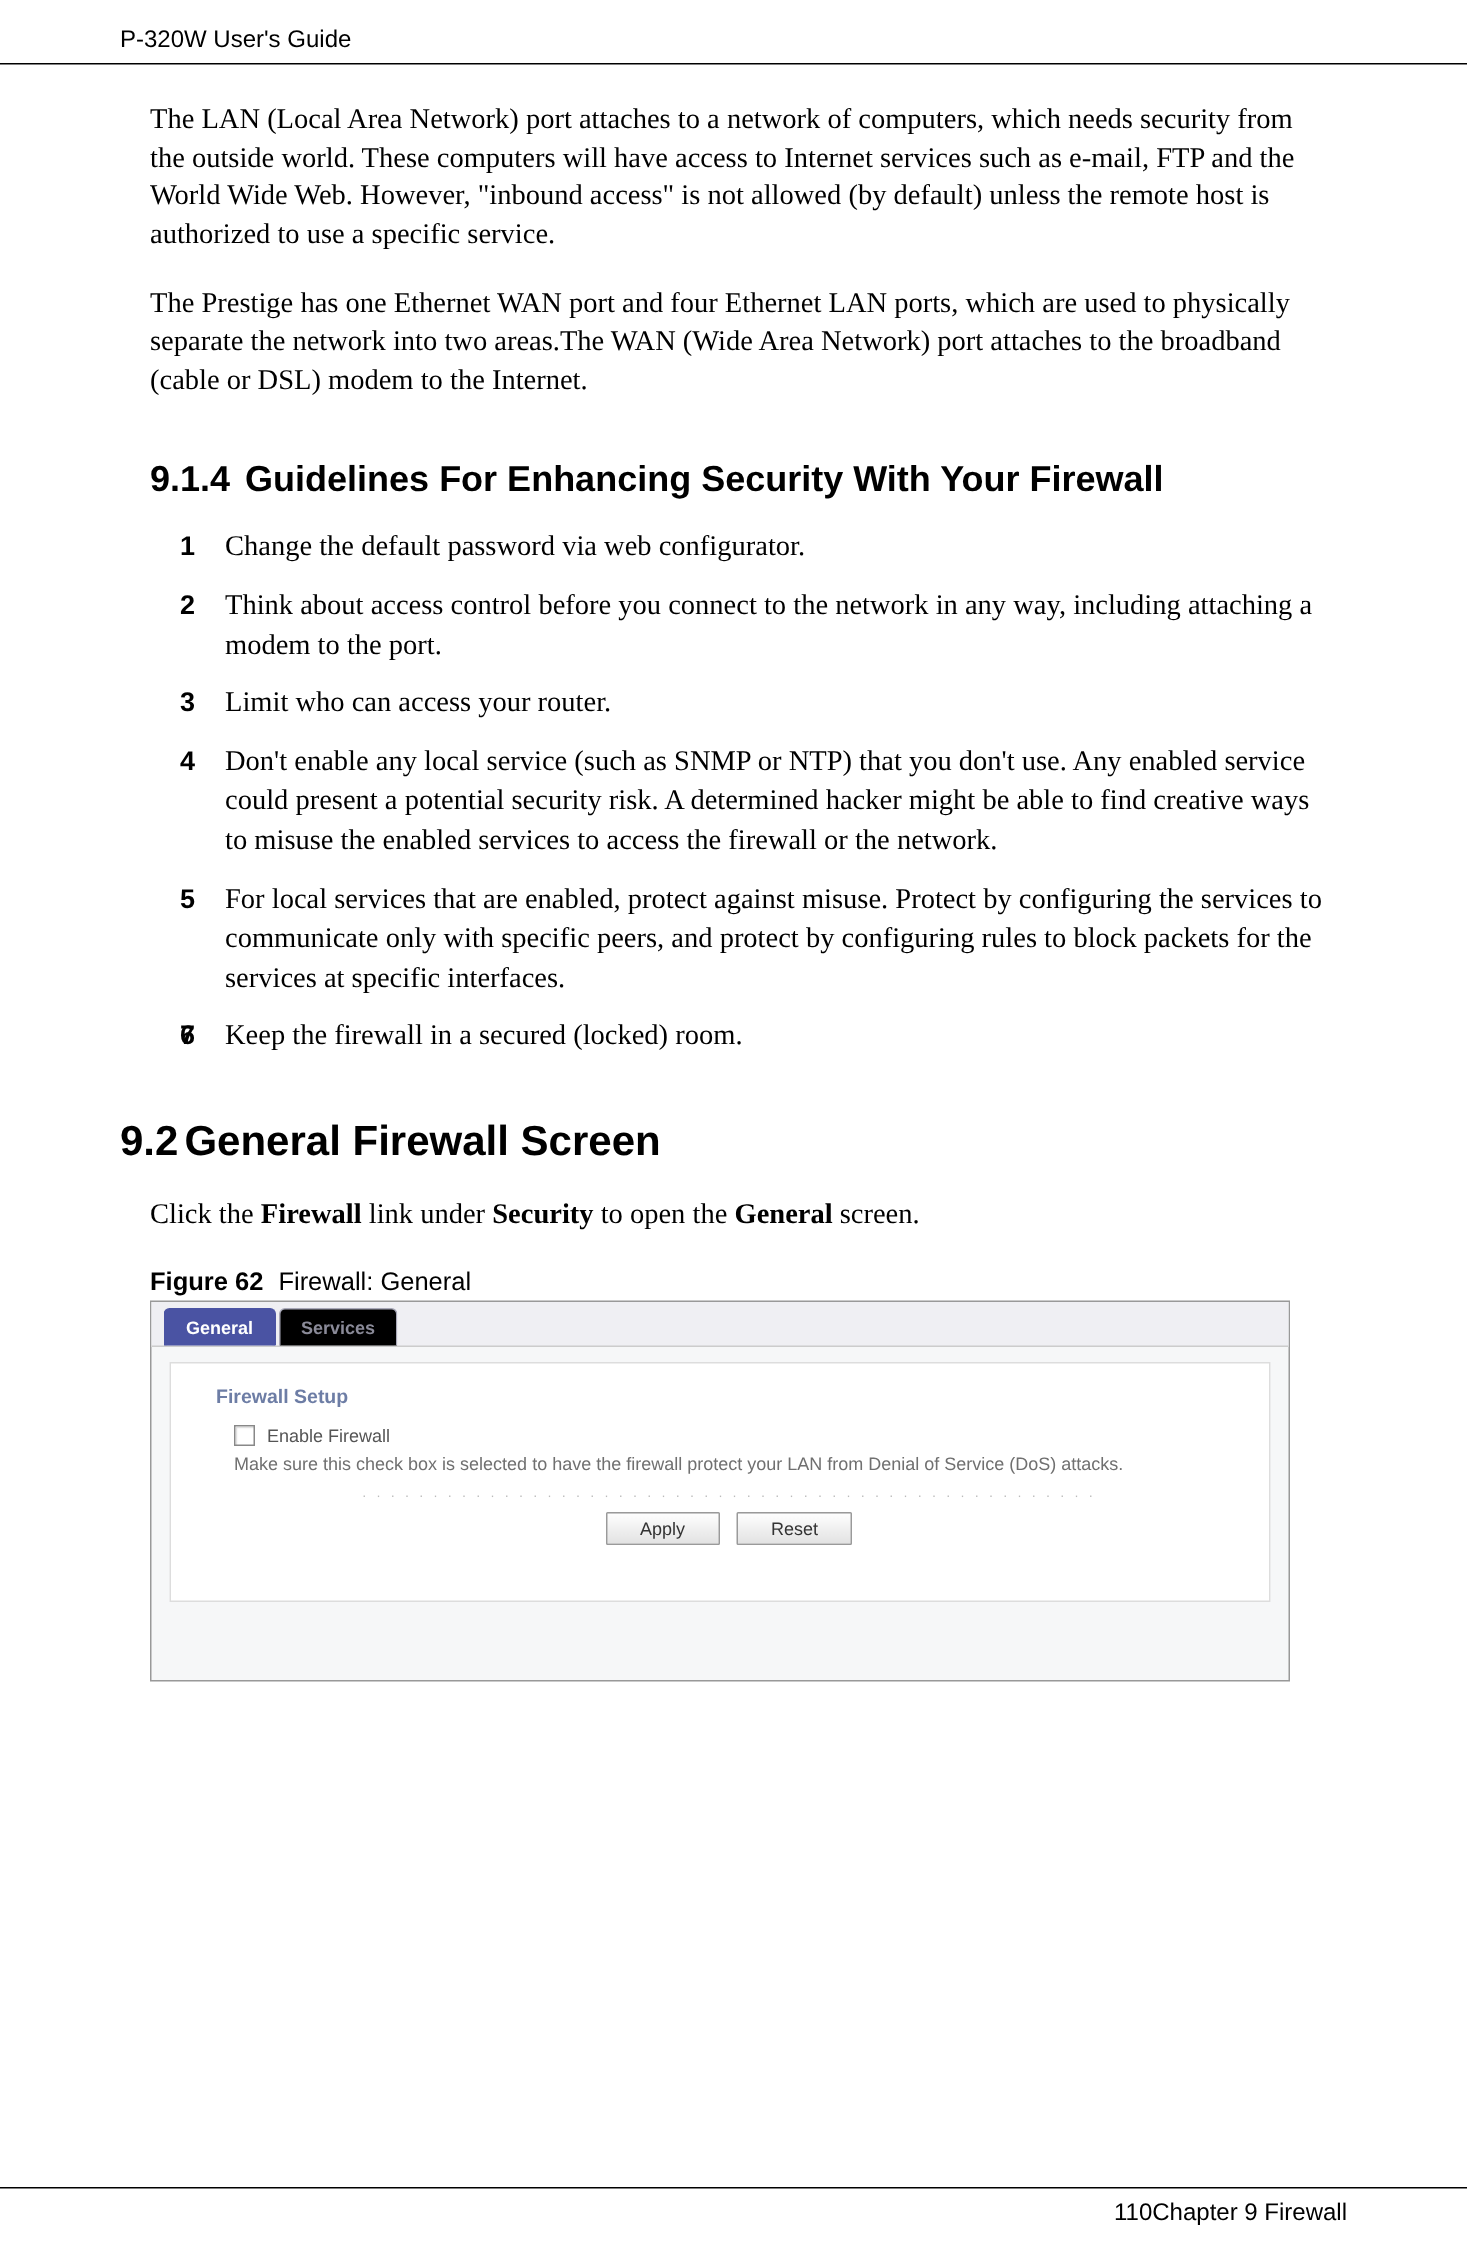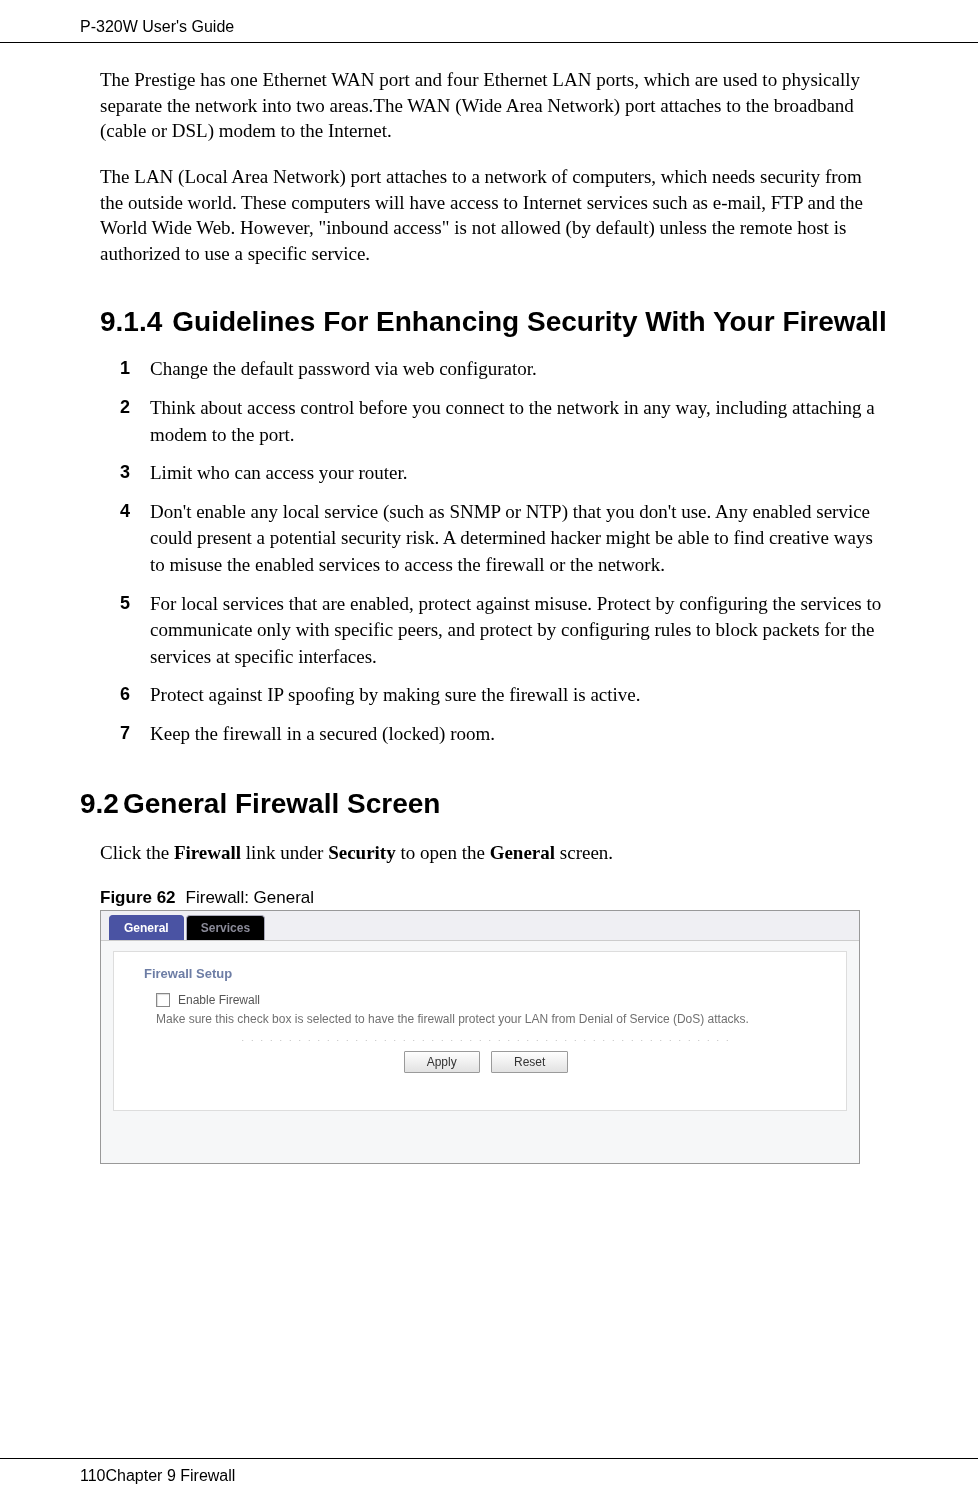--- a/index.html
+++ b/index.html
@@ -27,21 +27,21 @@
   }
   .body-para {
     font-size: 19px;
     line-height: 1.35;
     margin-bottom: 20px;
     text-align: left;
   }
   .h3 {
     font-family: Arial, Helvetica, sans-serif;
     font-weight: bold;
-    font-size: 28px;
+    font-size: 24px;
     margin: 40px 0 18px 0;
   }
   .h3-num { margin-right: 10px; }
   .ol { list-style: none; padding-left: 30px; }
   .ol li {
     font-size: 19px;
     line-height: 1.4;
     margin-bottom: 12px;
     position: relative;
     padding-left: 20px;
@@ -105,48 +105,48 @@
   .btn-row { text-align:center; margin-top:6px;}
   .btn {
     display:inline-block; background: linear-gradient(#fefefe,#e2e2e2);
     border:1px solid #9a9a9a; padding:3px 22px; font-size:12px; color:#333; margin:0 4px;
     border-radius:1px;
   }
   .footer {
     position:absolute; bottom:18px; left:0; right:0;
     padding: 8px 80px 0 80px;
     border-top:1.5px solid #000;
-    display:flex; justify-content:flex-start;
+    display:flex; justify-content:flex-end;
     font-family: Arial, Helvetica, sans-serif; font-size:16px;
     margin-top:40px;
   }
 </style>
 </head>
 <body>
 
 <div class="header">
   <span>P-320W User's Guide</span>
 </div>
 
 <div class="main">
 
+  <p class="body-para">The LAN (Local Area Network) port attaches to a network of computers, which needs security from the outside world. These computers will have access to Internet services such as e-mail, FTP and the World Wide Web.  However, "inbound access" is not allowed (by default) unless the remote host is authorized to use a specific service.</p>
   <p class="body-para">The Prestige has one Ethernet WAN port and four Ethernet LAN ports, which are used to physically separate the network into two areas.The WAN (Wide Area Network) port attaches to the broadband (cable or DSL) modem to the Internet.</p>
-  <p class="body-para">The LAN (Local Area Network) port attaches to a network of computers, which needs security from the outside world. These computers will have access to Internet services such as e-mail, FTP and the World Wide Web.  However, "inbound access" is not allowed (by default) unless the remote host is authorized to use a specific service.</p>
 
   <div class="h3">
     <span class="h3-num">9.1.4</span><span>Guidelines For Enhancing Security With Your Firewall</span>
   </div>
 
   <ol class="ol">
     <li><span class="num">1</span><span>Change the default password via web configurator.</span></li>
     <li><span class="num">2</span><span>Think about access control before you connect to the network in any way, including attaching a modem to the port.</span></li>
     <li><span class="num">3</span><span>Limit who can access your router.</span></li>
     <li><span class="num">4</span><span>Don't enable any local service (such as SNMP or NTP) that you don't use. Any enabled service could present a potential security risk. A determined hacker might be able to find creative ways to misuse the enabled services to access the firewall or the network.</span></li>
     <li><span class="num">5</span><span>For local services that are enabled, protect against misuse. Protect by configuring the services to communicate only with specific peers, and protect by configuring rules to block packets for the services at specific interfaces.</span></li>
-    <li><span class="num">6</span><span>Protect against IP spoofing by making sure the firewall is active.</span></li>
+    <li><span class="num">6</span></li>
     <li><span class="num">7</span><span>Keep the firewall in a secured (locked) room.</span></li>
   </ol>
 
   <div class="h2">
     <span class="h2-num">9.2</span><span>General Firewall Screen</span>
   </div>
 
   <p class="click-para">
     <span>Click the </span><span class="b">Firewall</span><span> link under </span><span class="b">Security</span><span> to open the </span><span class="b">General</span><span> screen.</span>
   </p>

